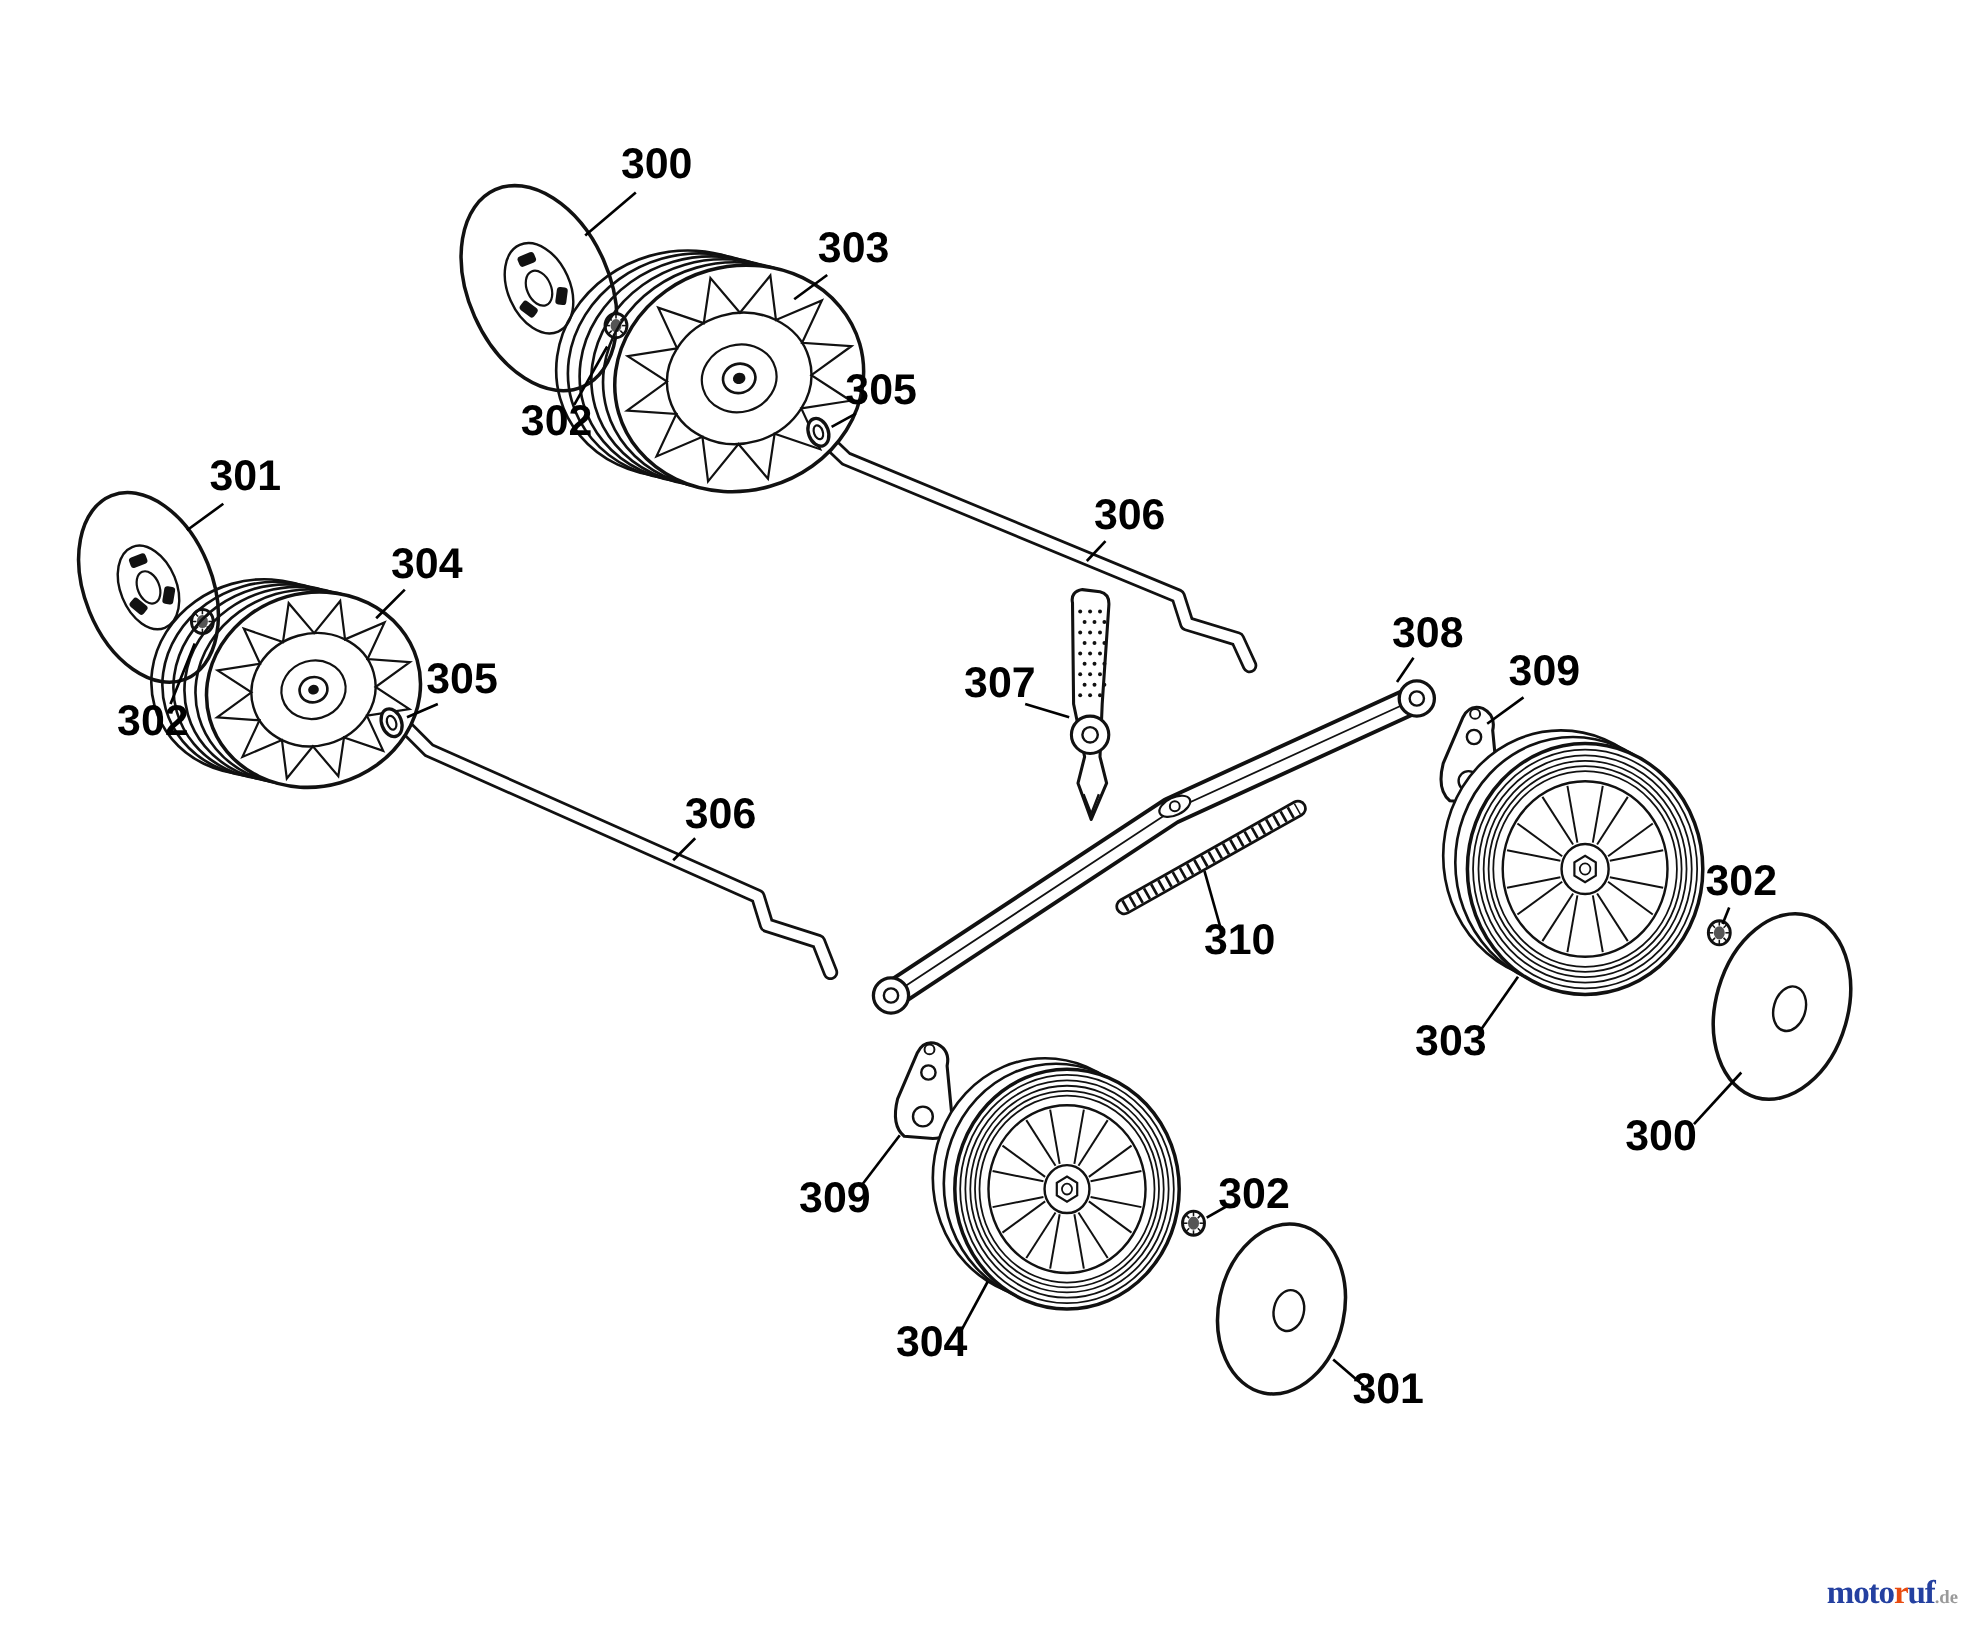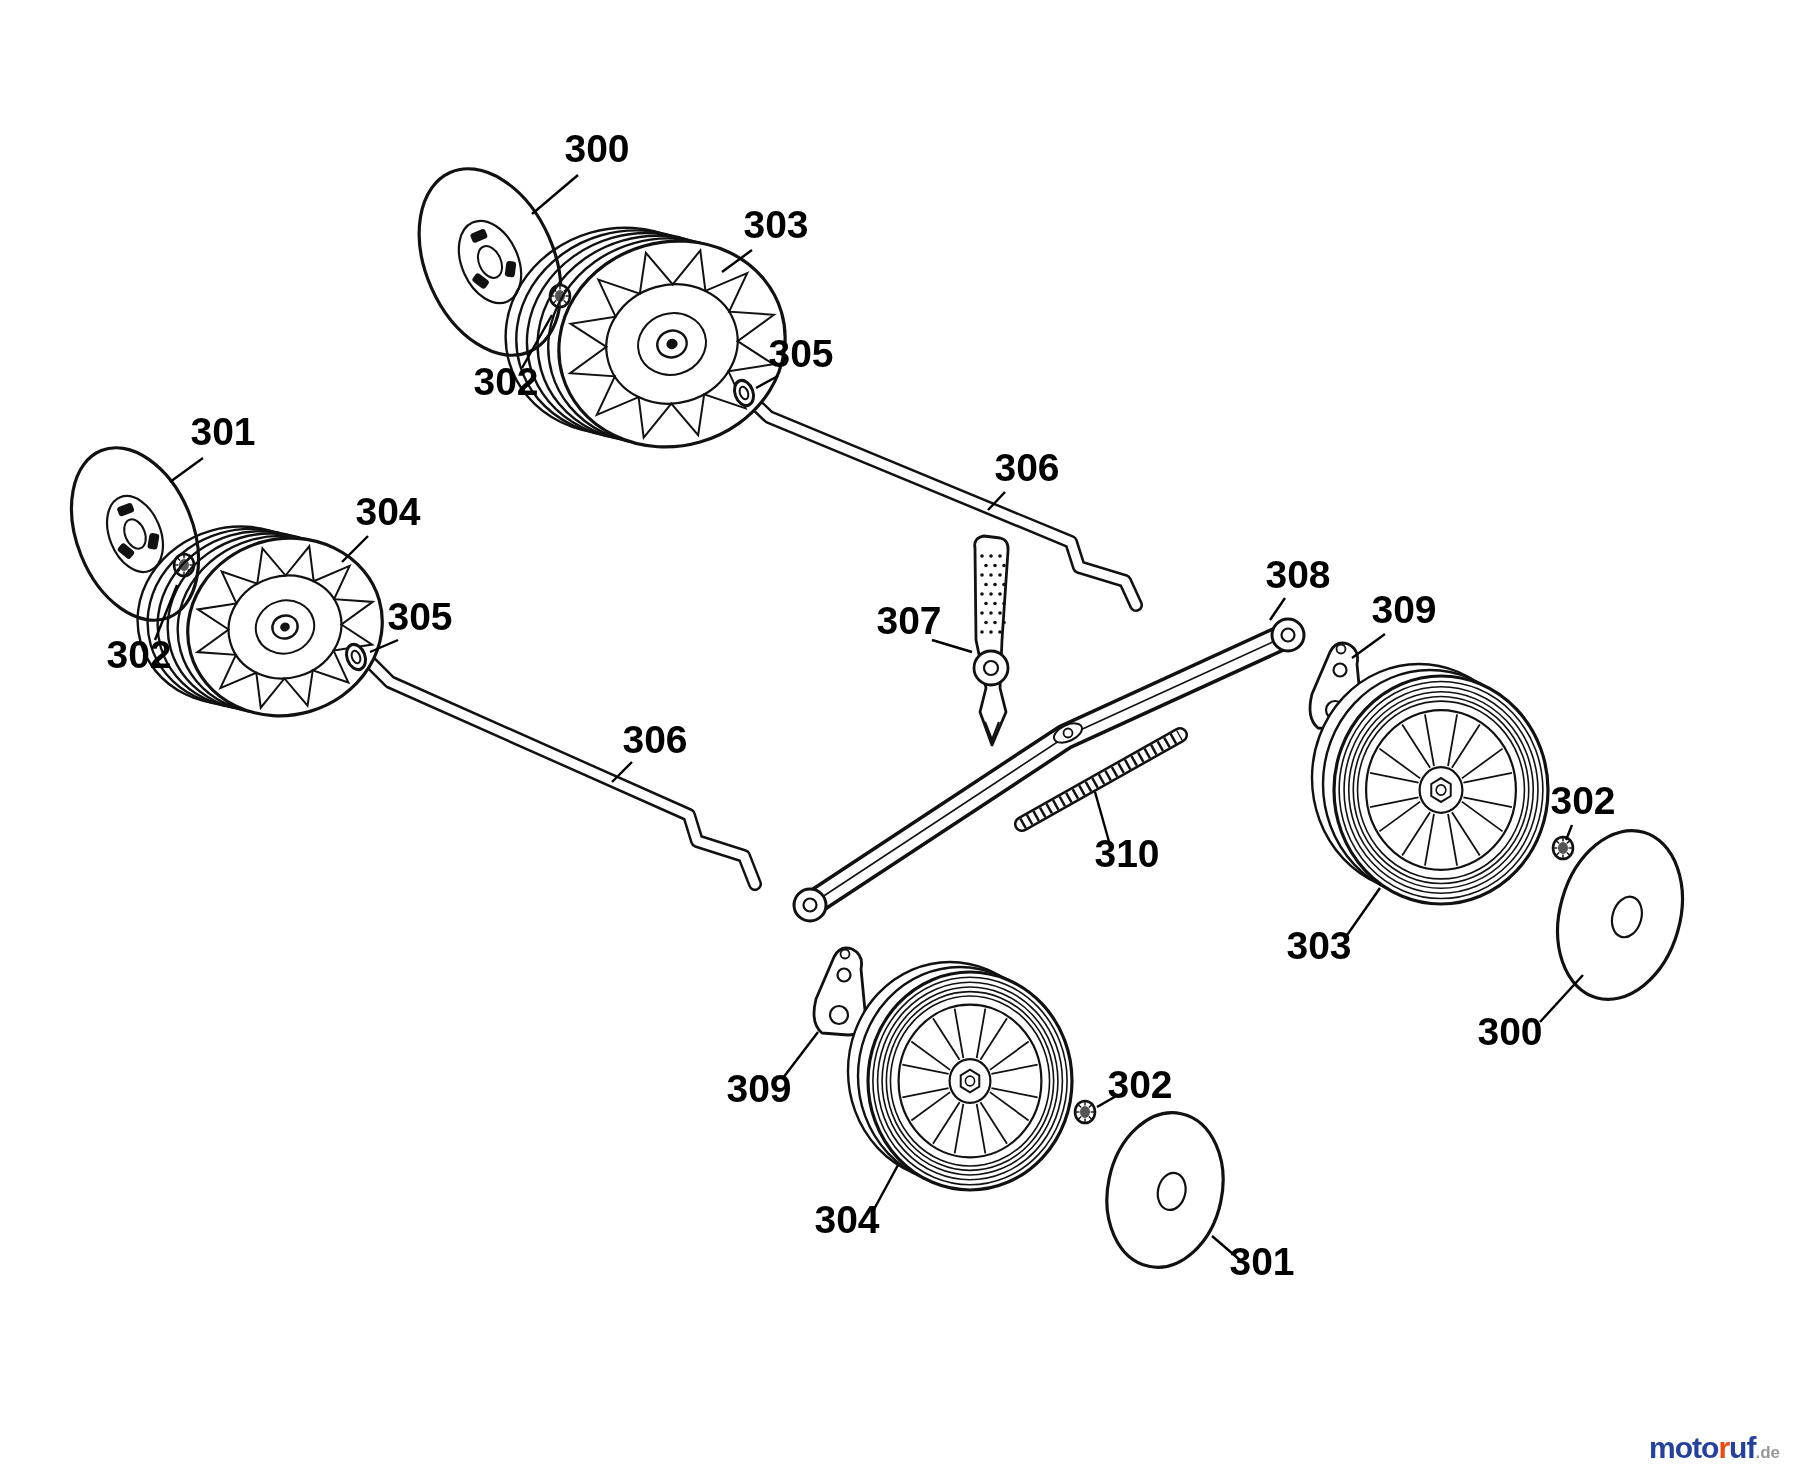--- a/index.html
+++ b/index.html
@@ -1,20 +1,20 @@
 <!DOCTYPE html>
 <html><head>
 <meta charset="utf-8">
 <style>
   html,body{margin:0;padding:0;background:#ffffff;}
   .stage{position:relative;width:1800px;height:1477px;background:#ffffff;overflow:hidden;
          font-family:"Liberation Sans",sans-serif;}
   svg{position:absolute;left:0;top:0;}
   svg text.part-label{font-family:"Liberation Sans",sans-serif;font-weight:700;font-size:39px;fill:#000;text-anchor:middle;}
-  .watermark{position:absolute;right:20px;bottom:12px;font-family:Liberation Sans, sans-serif;
+  .watermark{position:absolute;right:20px;bottom:12px;font-family:Liberation Serif, serif;
              font-weight:700;font-size:30px;letter-spacing:-1px;user-select:none;}
   .watermark .suffix{font-size:17px;font-weight:700;letter-spacing:0;}
 </style>
 </head>
 <body>
 
 <div class="stage">
   <svg id="diagram" width="1800" height="1477" viewBox="0 0 1800 1477">
 
     <g id="g-axle-306-top">

